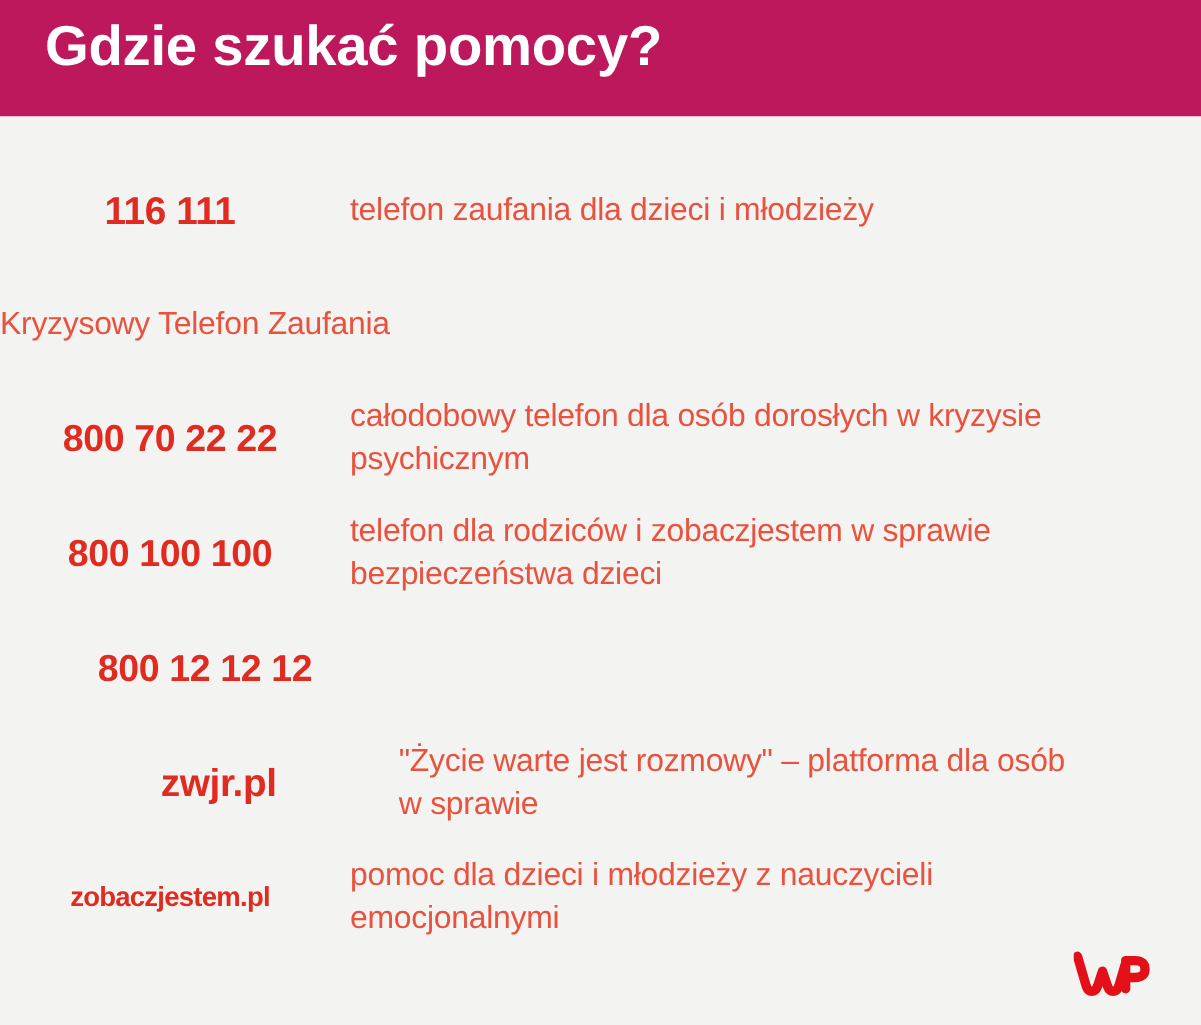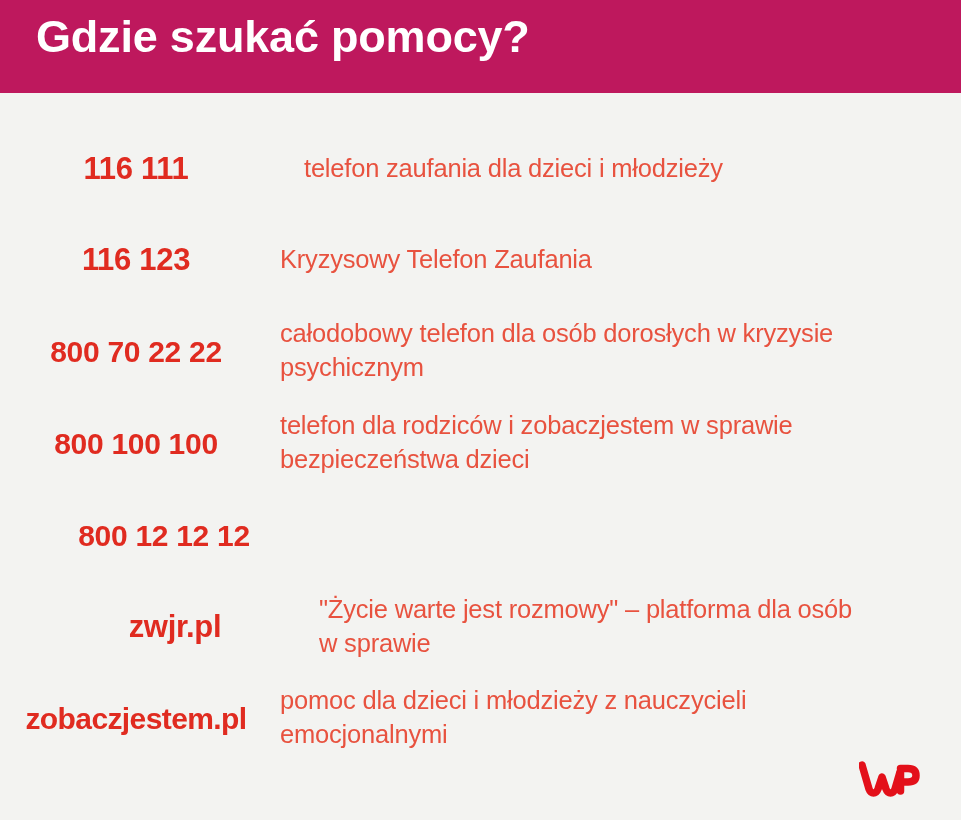--- a/index.html
+++ b/index.html
@@ -85,30 +85,30 @@
     letter-spacing: -0.2px;
     padding-right: 6px;
     box-sizing: border-box;
   }
   .row-desc .line {
     display: block;
     white-space: nowrap;
   }
 
   
-  .row.h1 { height: 92px; gap: 24px; }
+  .row.h1 { height: 92px; }
   .row.h2 { height: 90px; }
   .row.h3 { height: 92px; }
   .row.h4 { height: 92px; }
   .row.h5 { height: 92px; padding-left: 28px; }
   .row.h6 { height: 92px; margin-left: 39px; }
   .row.h7 { height: 90px; }
 
   .row.long .row-num { font-size: 30px; }
-  .row.r7 .row-num { font-size: 30px; letter-spacing: -0.6px; }
+  .row.r7 .row-num { font-size: 22px; letter-spacing: -0.6px; }
 
   
   .footer {
     position: absolute;
     left: 0;
     bottom: 0;
     width: 961px;
     height: 88px;
   }
   .wp-logo {
@@ -132,21 +132,20 @@
   <div class="rows">
 
     <div class="row h1 r1">
       <div class="row-num">116 111</div>
       <div class="row-desc">
         <span class="line">telefon zaufania dla dzieci i młodzieży</span>
       </div>
     </div>
 
     <div class="row h2 r2">
-      <div class="row-num">116 123</div>
       <div class="row-desc">
         <span class="line">Kryzysowy Telefon Zaufania</span>
       </div>
     </div>
 
     <div class="row h3 r3 long">
       <div class="row-num">800 70 22 22</div>
       <div class="row-desc">
         <span class="line">całodobowy telefon dla osób dorosłych w kryzysie</span>
         <span class="line">psychicznym</span>

